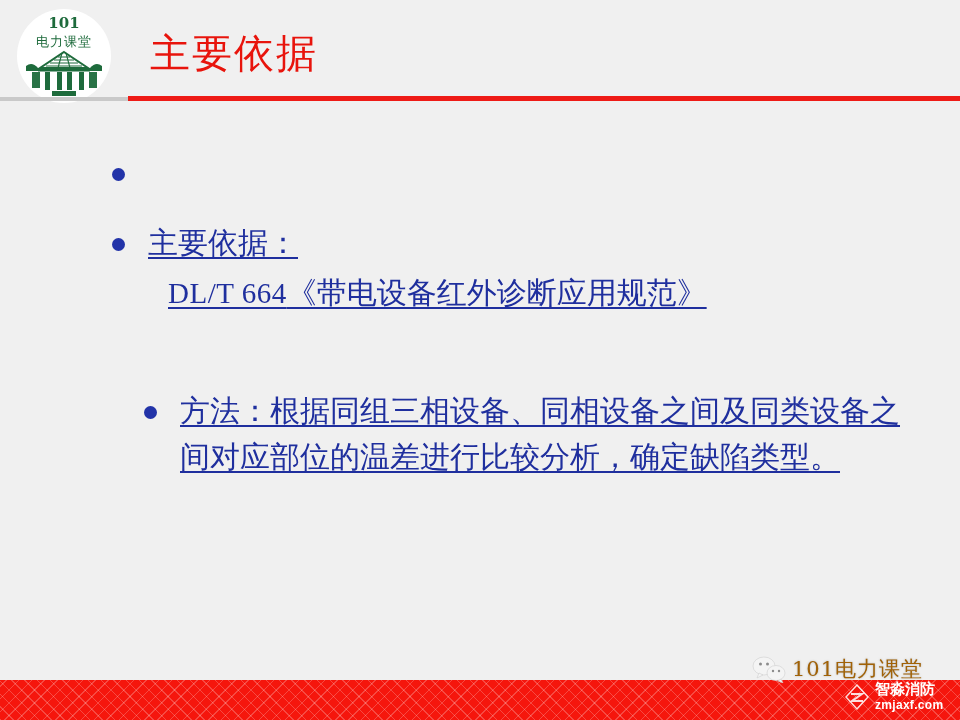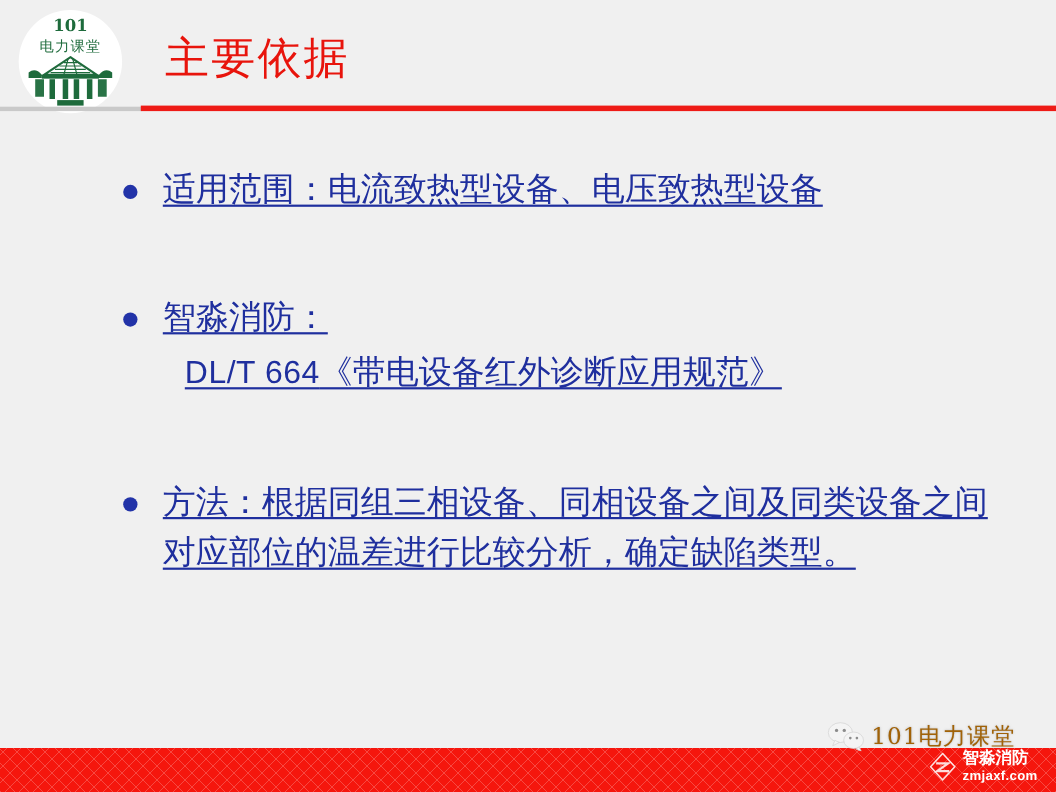--- a/index.html
+++ b/index.html
@@ -107,30 +107,31 @@
   }
 
   
   .sub-line {
     padding-left: 168px;
     padding-right: 60px;
     margin-top: 4px;
   }
   .sub-line .bullet-text {
     display: inline;
+    font-family: Liberation Serif, serif;
   }
   .code-ref {
     font-family: "Liberation Sans", "DejaVu Sans", sans-serif;
     font-size: 29px;
     letter-spacing: 0.5px;
   }
 
   #bullet-1 { margin-top: 0px; }
   #bullet-2 { margin-top: 70px; }
-  #bullet-3 { margin-top: 72px; }
+  #bullet-3 { margin-top: 72px; margin-left: 32px; }
 
   
   #footer-band {
     position: absolute;
     left: 0;
     top: 680px;
     width: 960px;
     height: 40px;
     background-color: #f5160d;
     background-image:
@@ -245,26 +246,25 @@
     <div id="slide-title">主要依据</div>
 
     <div id="divider-gray"></div>
     <div id="divider-red"></div>
   </div>
 
   <div id="content">
 
     <div class="bullet-block" id="bullet-1">
       <span class="bullet-dot"></span>
-      <span class="bullet-text">适用范围：电流致热型设备、电压致热型设备</span>
     </div>
 
     <div class="bullet-block" id="bullet-2">
       <span class="bullet-dot"></span>
-      <span class="bullet-text">智淼消防：</span>
+      <span class="bullet-text">主要依据：</span>
     </div>
     <div class="sub-line">
       <span class="bullet-text code-ref">DL/T 664</span><span class="bullet-text">《带电设备红外诊断应用规范》</span>
     </div>
 
     <div class="bullet-block" id="bullet-3">
       <span class="bullet-dot"></span>
       <span class="bullet-text">方法：根据同组三相设备、同相设备之间及同类设备之间对应部位的温差进行比较分析，确定缺陷类型。</span>
     </div>
 

